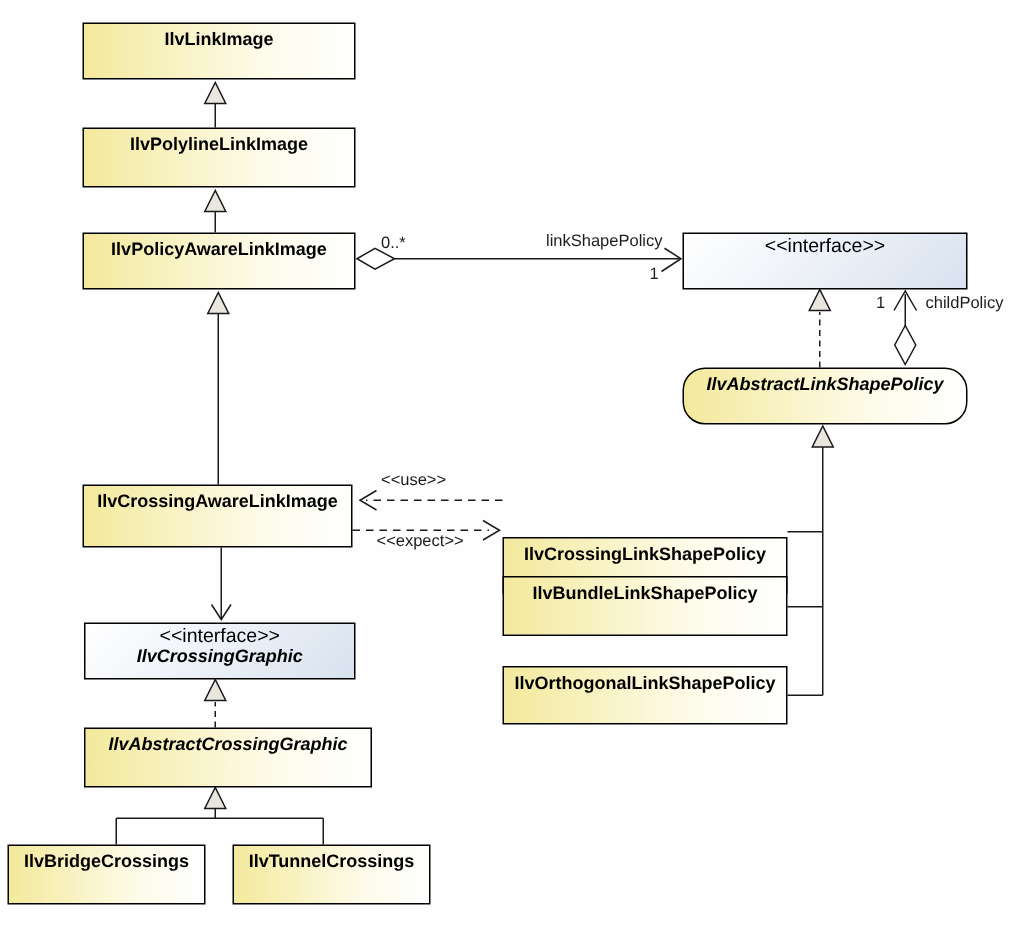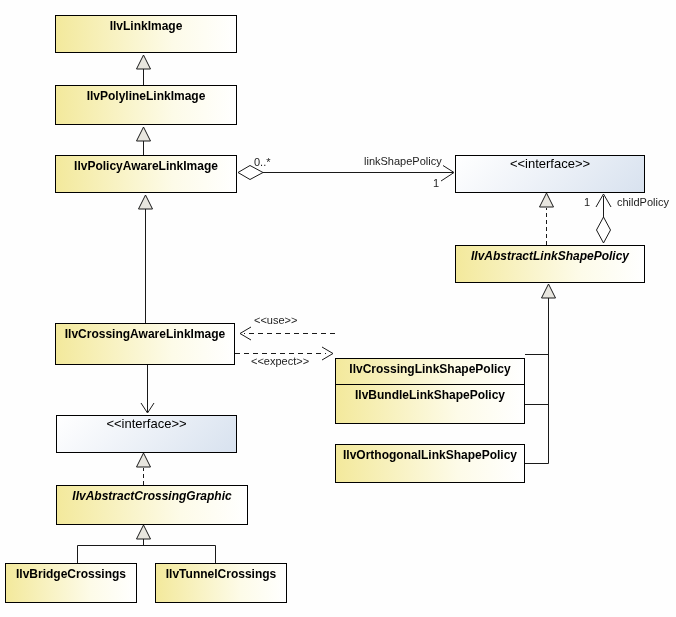--- a/index.html
+++ b/index.html
@@ -123,21 +123,21 @@
   </div>
 
   <div class="box cls" style="left:55px; top:155px; width:182px; height:38px;">
     <div class="cname">IlvPolicyAwareLinkImage</div>
   </div>
 
   <div class="box iface" style="left:455px; top:155px; width:190px; height:38px; padding-top:1px;">
     <div class="stereo">&lt;&lt;interface&gt;&gt;</div>
   </div>
 
-  <div class="box cls" style="left:455px; top:245px; width:190px; height:38px;">
+  <div class="box cls" style="left:455px; top:245px; width:190px; height:38px;border-radius:15px;">
     <div class="cname abstract">IlvAbstractLinkShapePolicy</div>
   </div>
 
   <div class="box cls" style="left:55px; top:323px; width:180px; height:42px;">
     <div class="cname">IlvCrossingAwareLinkImage</div>
   </div>
 
   <div class="box cls" style="left:335px; top:325px; width:190px; height:38px;margin-top:33px;">
     <div class="cname">IlvCrossingLinkShapePolicy</div>
   </div>
@@ -145,20 +145,21 @@
   <div class="box cls" style="left:335px; top:384px; width:190px; height:40px;">
     <div class="cname">IlvBundleLinkShapePolicy</div>
   </div>
 
   <div class="box cls" style="left:335px; top:444px; width:190px; height:39px;">
     <div class="cname">IlvOrthogonalLinkShapePolicy</div>
   </div>
 
   <div class="box iface" style="left:56px; top:415px; width:181px; height:38px; padding-top:1px;">
     <div class="stereo">&lt;&lt;interface&gt;&gt;</div>
+    <div class="cname">IlvCrossingGraphic</div>
   </div>
 
   <div class="box cls" style="left:56px; top:485px; width:192px; height:40px;">
     <div class="cname abstract">IlvAbstractCrossingGraphic</div>
   </div>
 
   <div class="box cls" style="left:5px; top:563px; width:132px; height:40px;">
     <div class="cname">IlvBridgeCrossings</div>
   </div>
 

